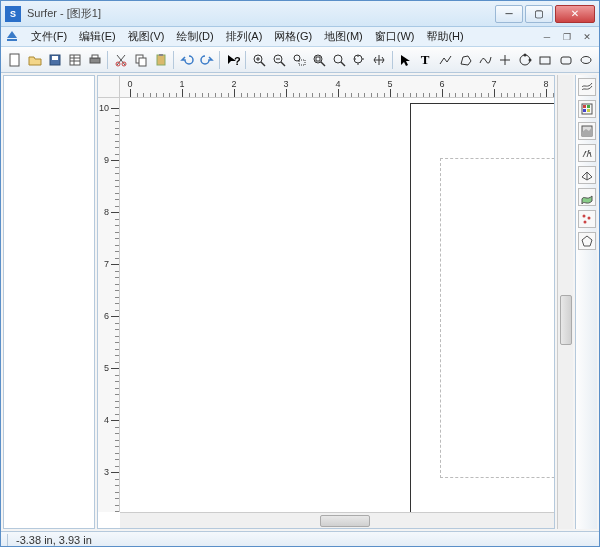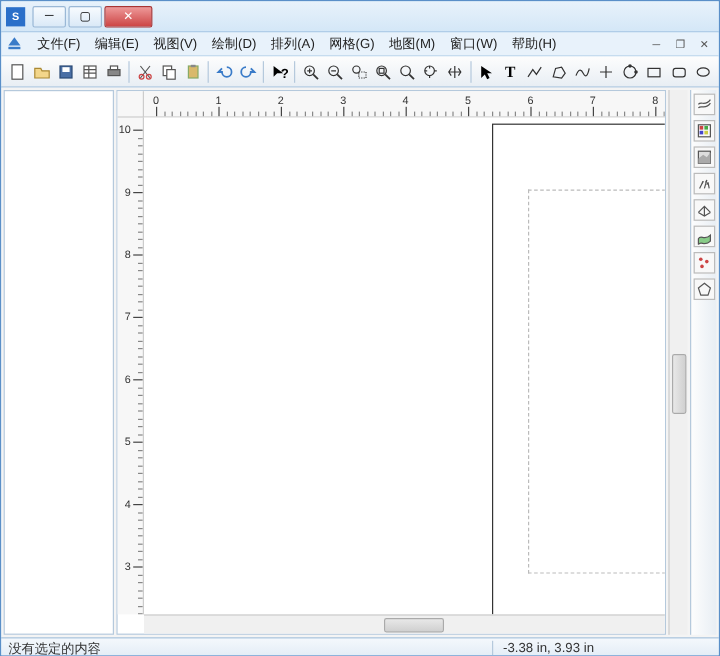--- a/index.html
+++ b/index.html
@@ -43,20 +43,21 @@
 .rtool-btn { width: 18px; height: 18px; display: flex; align-items: center; justify-content: center; cursor: pointer; border: 1px solid #bbb; background: #f8f8f8; font-size: 10px; }
 .statusbar { height: 17px; background: linear-gradient(#f4f8fc,#e2ecf6); border-top: 1px solid #b5c9dc; display: flex; align-items: center; padding: 0 6px; font-size: 11px; color: #333; }
 .status-cell { border-left: 1px solid #b5c9dc; padding: 0 8px; }
 svg { display: block; }
 </style>
 </head>
 <body>
 
 <div class="titlebar">
   <div class="app-icon">S</div>
+  <div class="title-text">Surfer - [图形1]</div>
   <div class="win-controls">
     <div class="win-btn">─</div>
     <div class="win-btn">▢</div>
     <div class="win-btn close">✕</div>
   </div>
 </div>
 
 <div class="menubar">
   <svg class="menubar-icon" viewBox="0 0 14 14">
       <path d="M7 1 L12 8 L2 8 Z" fill="#3a7bc8"></path>
@@ -462,16 +463,15 @@
       </div>
     <div class="rtool-btn">
         <svg width="14" height="14">
           <path d="M7 2l5 4-2 6H4l-2-6z" fill="none" stroke="#555"></path>
         </svg>
       </div>
   </div>
 </div>
 
 <div class="statusbar">
-  <div style="flex:1">没有选定的内容</div>
   <div class="status-cell">-3.38 in, 3.93 in</div>
   <div class="status-cell" style="width:90px"></div>
 </div>
 
 </body></html>

